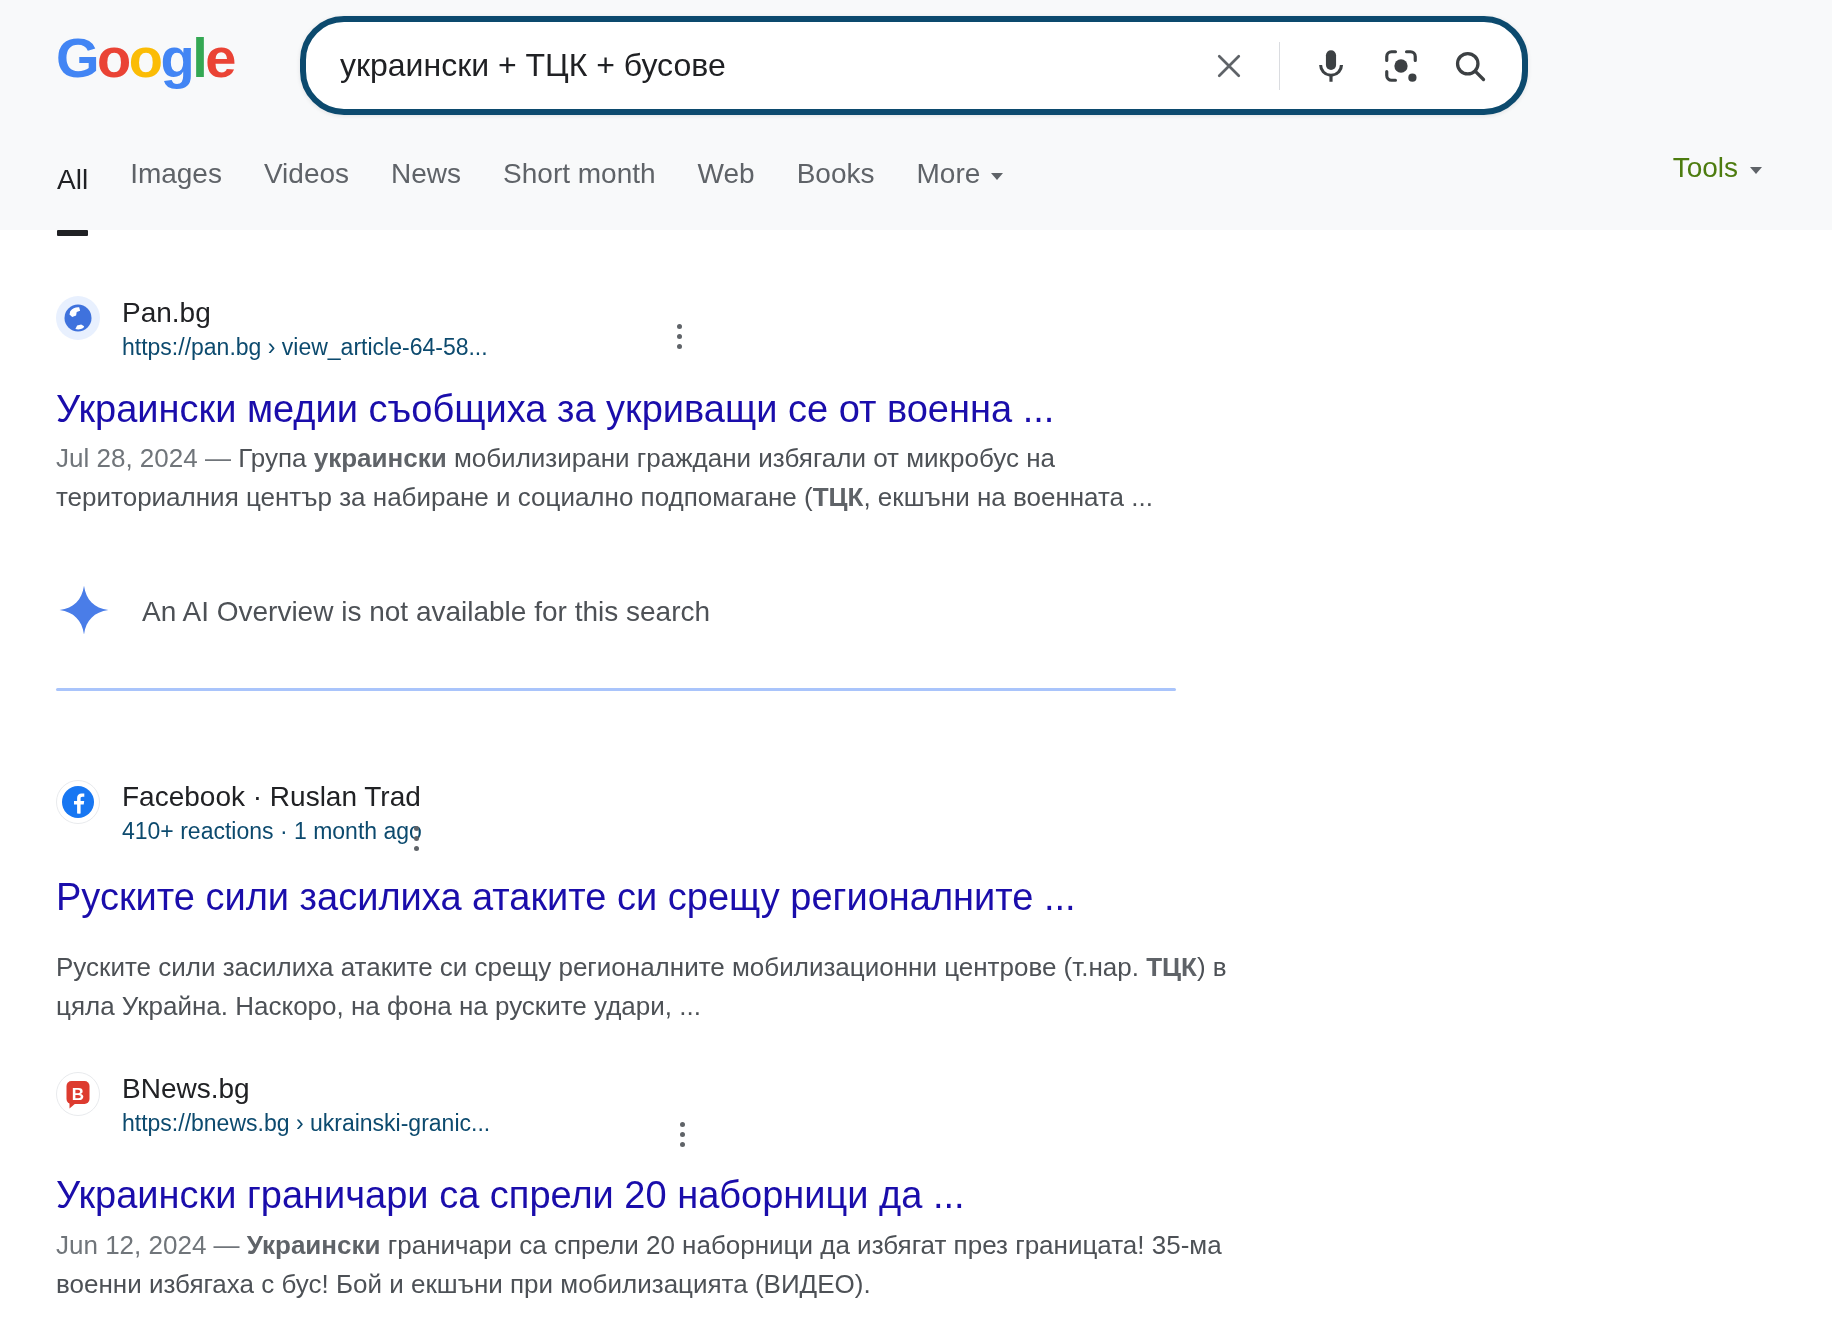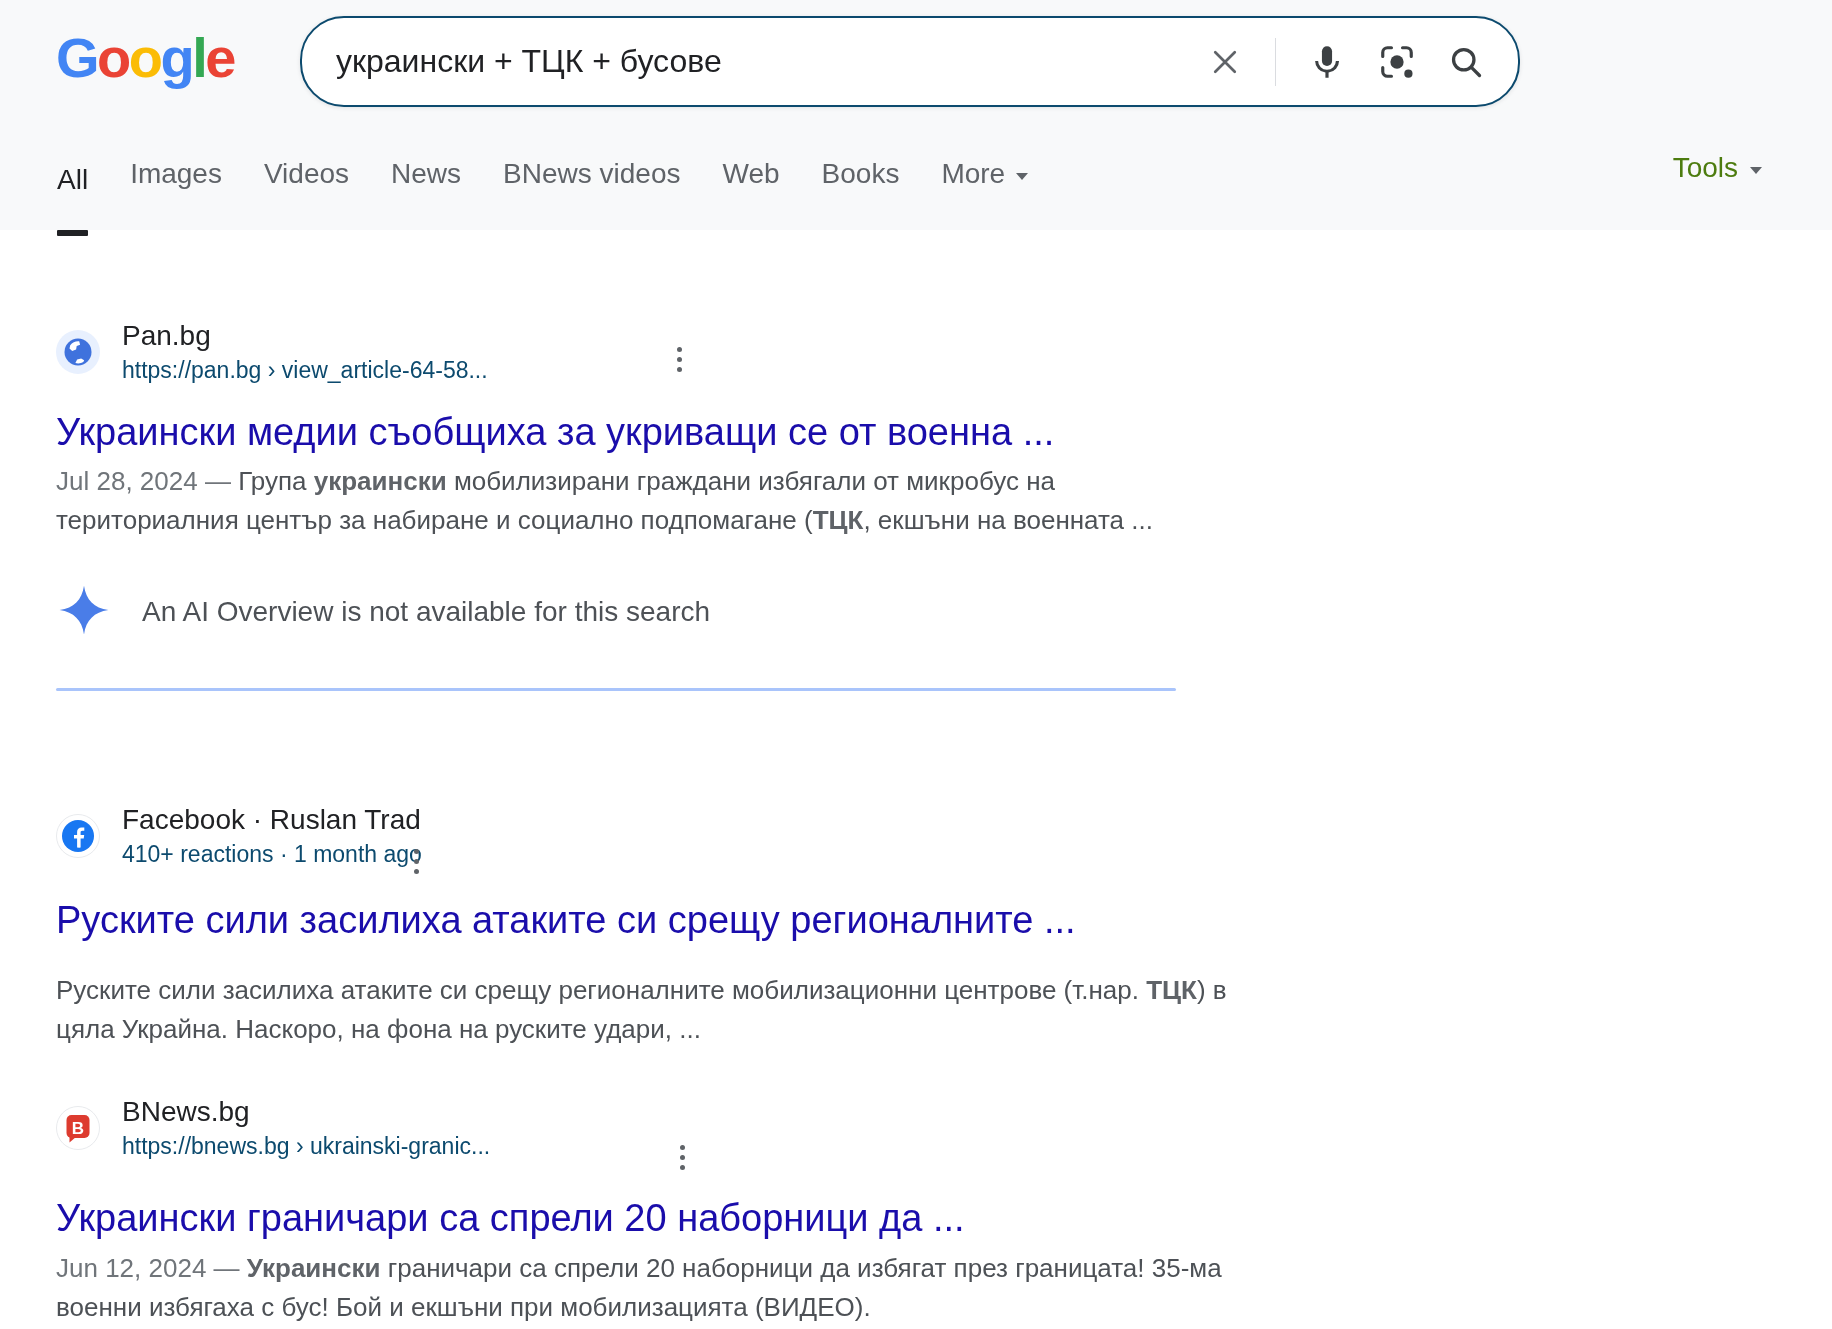--- a/index.html
+++ b/index.html
@@ -7,38 +7,38 @@
     width:1832px;height:1329px;position:relative;overflow:hidden;
     background:#ffffff;
     font-family:"Liberation Sans","DejaVu Sans",sans-serif;
     -webkit-font-smoothing:antialiased;
   }
   
   .header{position:absolute;top:0;left:0;width:1832px;height:230px;background:#f8f9fa;}
   .logo{position:absolute;left:56px;top:26px;font-size:56px;font-weight:700;letter-spacing:-2.5px;line-height:64px;user-select:none;}
   .search-box{
     position:absolute;left:300px;top:16px;width:1216px;height:87px;background:#fff;
-    border:2px solid #0c4a6e;border-radius:44px;display:flex;align-items:center;
+    border:6px solid #0c4a6e;border-radius:44px;display:flex;align-items:center;
     box-shadow:0 1px 4px rgba(32,33,36,.10);
   }
   .query{margin-left:34px;font-size:32px;color:#202124;flex:1;white-space:nowrap;overflow:hidden;}
   .search-icons{display:flex;align-items:center;gap:32px;margin-right:34px;}
   .sicon{display:flex;align-items:center;justify-content:center;cursor:pointer;}
   .vdivider{width:1px;height:48px;background:#dadce0;}
   
   .tabs{position:absolute;left:57px;top:152px;display:flex;gap:42px;font-size:28px;color:#5f6368;}
   .tab{position:relative;padding-bottom:40px;cursor:pointer;display:flex;align-items:center;gap:11px;white-space:nowrap;}
   .tab.active{color:#202124;font-weight:400;margin-top:12px;}
   .tab.active::after{content:"";position:absolute;left:0;right:0;bottom:0;height:6px;background:#202124;border-radius:1px;}
   .caret{width:0;height:0;border-left:6px solid transparent;border-right:6px solid transparent;border-top:7px solid #5f6368;display:inline-block;margin-top:4px;}
   .tools{position:absolute;right:70px;top:152px;font-size:28px;color:#4d7c0f;display:flex;align-items:center;gap:12px;cursor:pointer;}
   
   .result{position:absolute;left:56px;width:1190px;}
   .r1{top:296px}.r2{top:780px}.r3{top:1072px}
-  .result-header{display:flex;align-items:center;gap:22px;position:relative;margin-top:23px;}
+  .result-header{display:flex;gap:22px;position:relative;}
   .favicon{width:44px;height:44px;flex:0 0 44px;}
   .site-name{font-size:28px;color:#202124;line-height:34px;}
   .site-meta{font-size:23px;color:#0c4a6e;line-height:30px;margin-top:2px;}
   .dots{position:absolute;display:flex;flex-direction:column;gap:5px;cursor:pointer;padding:6px;}
   .dots i{width:5px;height:5px;border-radius:50%;background:#5f6368;}
   .r1 .dots{left:615px;top:22px;}
   .r2 .dots{left:352px;top:40px;}
   .r3 .dots{left:618px;top:44px;}
   .result-title{display:block;font-size:38px;line-height:46px;color:#1a0dab;text-decoration:none;cursor:pointer;white-space:nowrap;}
   .r1 .result-title{margin-top:24px;}
@@ -104,21 +104,21 @@
     <div class="tab">
       <span>Images</span>
     </div>
     <div class="tab">
       <span>Videos</span>
     </div>
     <div class="tab">
       <span>News</span>
     </div>
     <div class="tab">
-      <span>BNews videos</span>
+      <span>Short month</span>
     </div>
     <div class="tab">
       <span>Web</span>
     </div>
     <div class="tab">
       <span>Books</span>
     </div>
     <div class="tab">
       <span>More</span>
       <span class="caret"></span>

